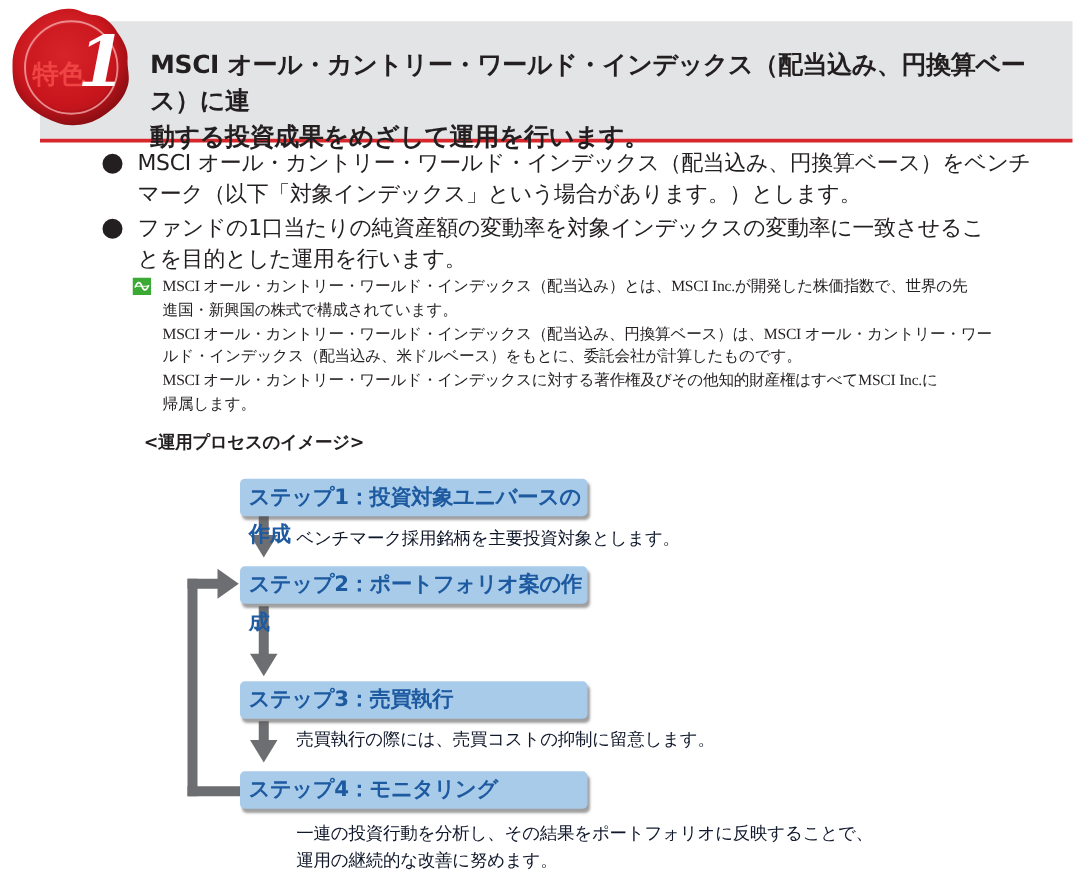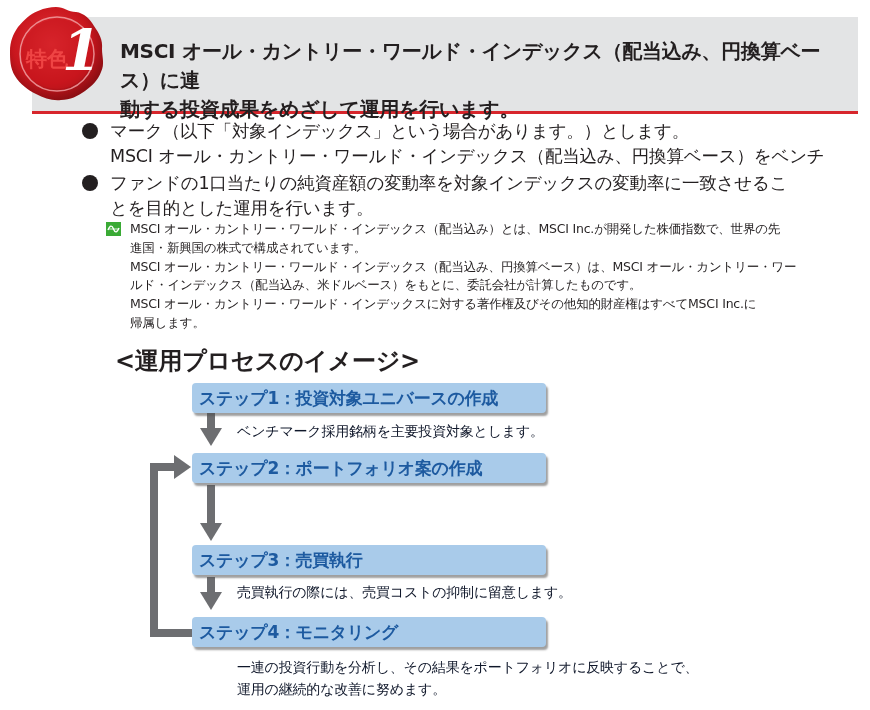--- a/index.html
+++ b/index.html
@@ -33,31 +33,31 @@
     position: absolute; left: 120px; top: 37px; width: 735px;
     font-size: 20px; font-weight: bold; line-height: 29px; color: #231f20;
     letter-spacing: -0.3px;
   }
   
   .bullets { position: absolute; left: 82px; top: 119px; width: 760px; }
   .bullet { display: flex; font-size: 17.5px; line-height: 25px; color: #231f20; margin-bottom: 2px; }
   .bullet-dot { width: 16px; height: 16px; border-radius: 50%; background: #231f20; flex: none; margin-top: 4px; margin-right: 12px; }
   .bullet-text { letter-spacing: -0.2px; }
   
-  .note { position: absolute; left: 106px; top: 220px; width: 720px; }
+  .note { position: absolute; left: 106px; top: 220px; width: 720px; font-family: Liberation Serif, serif; }
   .note-icon { position: absolute; left: 0; top: 2px; width: 15px; height: 14px; }
   .note-text { margin-left: 24px; font-size: 12.5px; line-height: 18.8px; color: #231f20; letter-spacing: -0.2px; }
   .note-text div { white-space: nowrap; }
   
   .process-title {
     position: absolute; left: 115px; top: 345px;
-    font-size: 24px; font-weight: bold; color: #231f20; letter-spacing: -0.3px;
+    font-size: 14px; font-weight: bold; color: #231f20; letter-spacing: -0.3px;
   }
   .step-box {
-    position: absolute; left: 192px; width: 354px; height: 30px;
+    position: absolute; left: 192px; width: 278px; height: 30px;
     background: #a9cbea; border-radius: 4px;
     box-shadow: 2px 3px 2px rgba(80,80,80,0.55);
     color: #1d5aa0; font-size: 17px; font-weight: bold; line-height: 30px;
     padding-left: 7px; box-sizing: border-box; letter-spacing: -0.3px;
   }
   .step-desc {
     position: absolute; left: 237px; font-size: 14px; line-height: 22px; color: #0f172a;
     letter-spacing: -0.2px; white-space: nowrap;
   }
   svg.arrows { position: absolute; left: 0; top: 0; }
@@ -87,22 +87,22 @@
 
 <div class="banner-title">
   <div>MSCI オール・カントリー・ワールド・インデックス（配当込み、円換算ベース）に連</div>
   <div>動する投資成果をめざして運用を行います。</div>
 </div>
 
 <div class="bullets">
   <div class="bullet">
     <span class="bullet-dot"></span>
     <div class="bullet-text">
+      <div>MSCI オール・カントリー・ワールド・インデックス（配当込み、円換算ベース）をベンチ</div>
       <div>マーク（以下「対象インデックス」という場合があります。）とします。</div>
-      <div>MSCI オール・カントリー・ワールド・インデックス（配当込み、円換算ベース）をベンチ</div>
     </div>
   </div>
   <div class="bullet">
     <span class="bullet-dot"></span>
     <div class="bullet-text">
       <div>ファンドの1口当たりの純資産額の変動率を対象インデックスの変動率に一致させるこ</div>
       <div>とを目的とした運用を行います。</div>
     </div>
   </div>
 </div>

